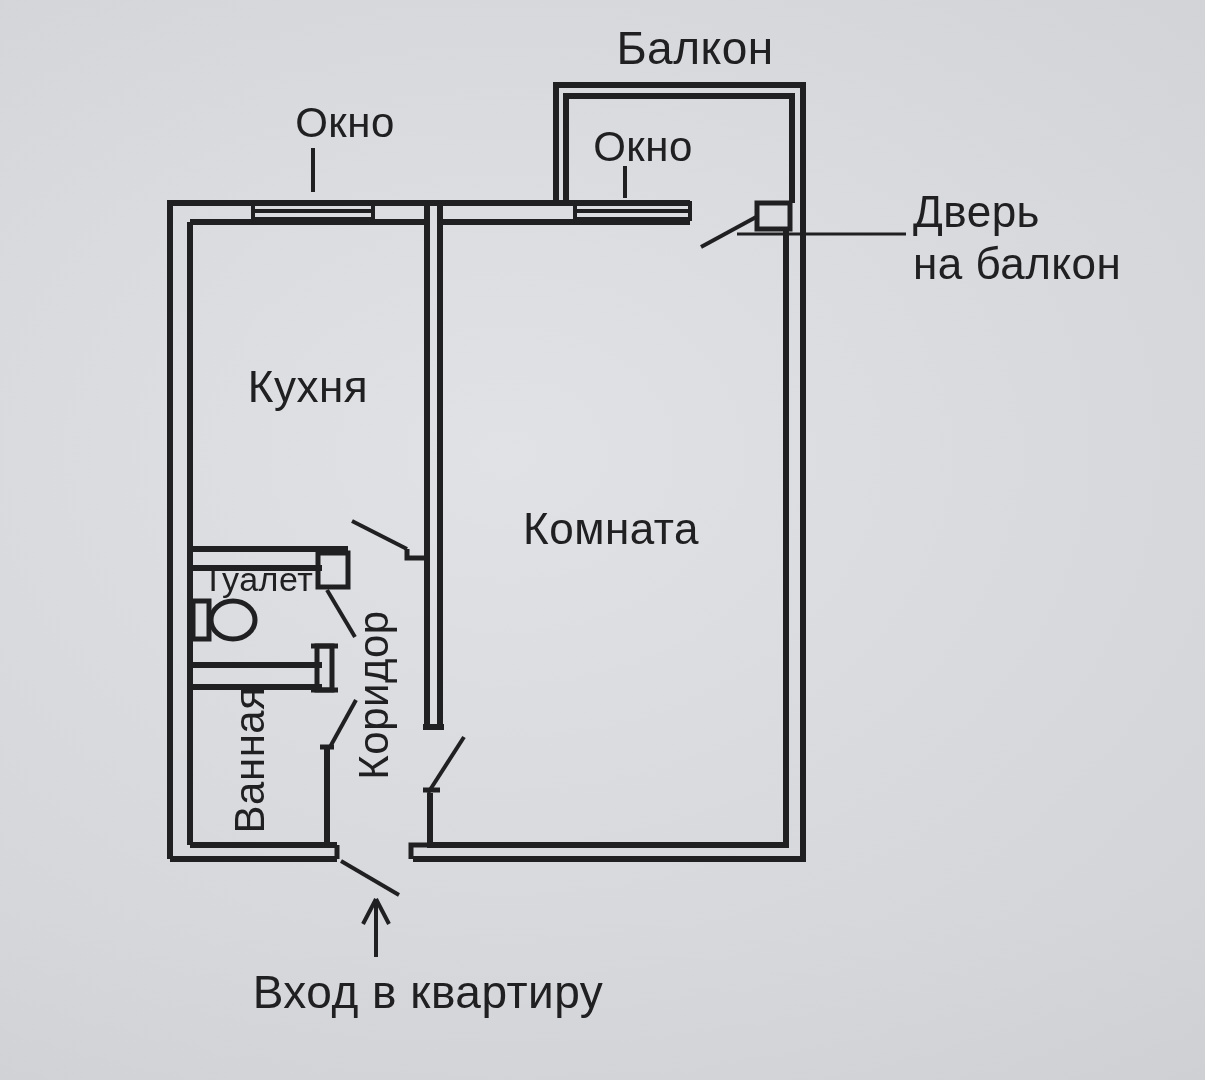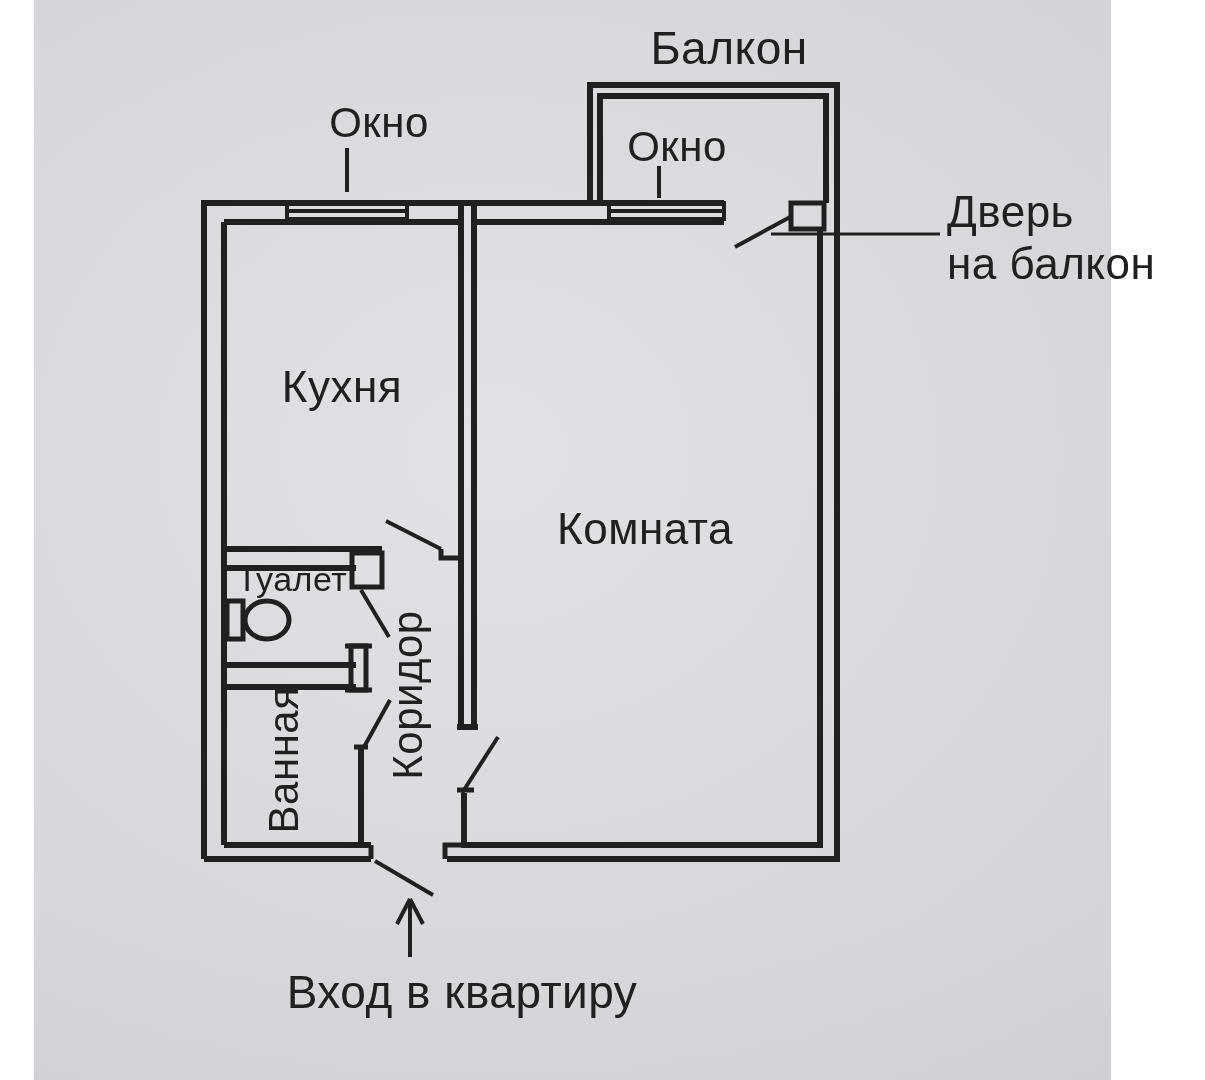--- a/index.html
+++ b/index.html
@@ -3,25 +3,24 @@
 <meta charset="utf-8">
 <style>
   html, body { margin: 0; padding: 0; }
   body {
     width: 1205px; height: 1080px;
     font-family: "Liberation Sans", sans-serif;
     overflow: hidden;
   }
   .paper {
     position: relative;
-    width: 1077px; height: 1080px;
+    width: 1205px; height: 1080px;
     background:
       radial-gradient(ellipse 130% 110% at 42% 42%, rgba(226,227,230,0.9) 0%, rgba(212,213,217,0.85) 55%, rgba(198,199,203,0.9) 100%),
       linear-gradient(180deg, #cfd0d4 0%, #d6d7da 20%, #d6d7da 85%, #cccdd1 100%);
-    margin-left: 34px;
   }
   svg { display: block; position: absolute; left: 0; top: 0; }
   .wall   { stroke: #202022; stroke-width: 6; fill: none; }
   .wall5  { stroke: #202022; stroke-width: 5; fill: none; }
   .win    { stroke: #202022; stroke-width: 4; fill: none; }
   .leaf   { stroke: #202022; stroke-width: 4; fill: none; }
   .thin   { stroke: #202022; stroke-width: 3; fill: none; }
   .fixture{ stroke: #202022; stroke-width: 5; fill: none; }
   text {
     fill: #202022;

